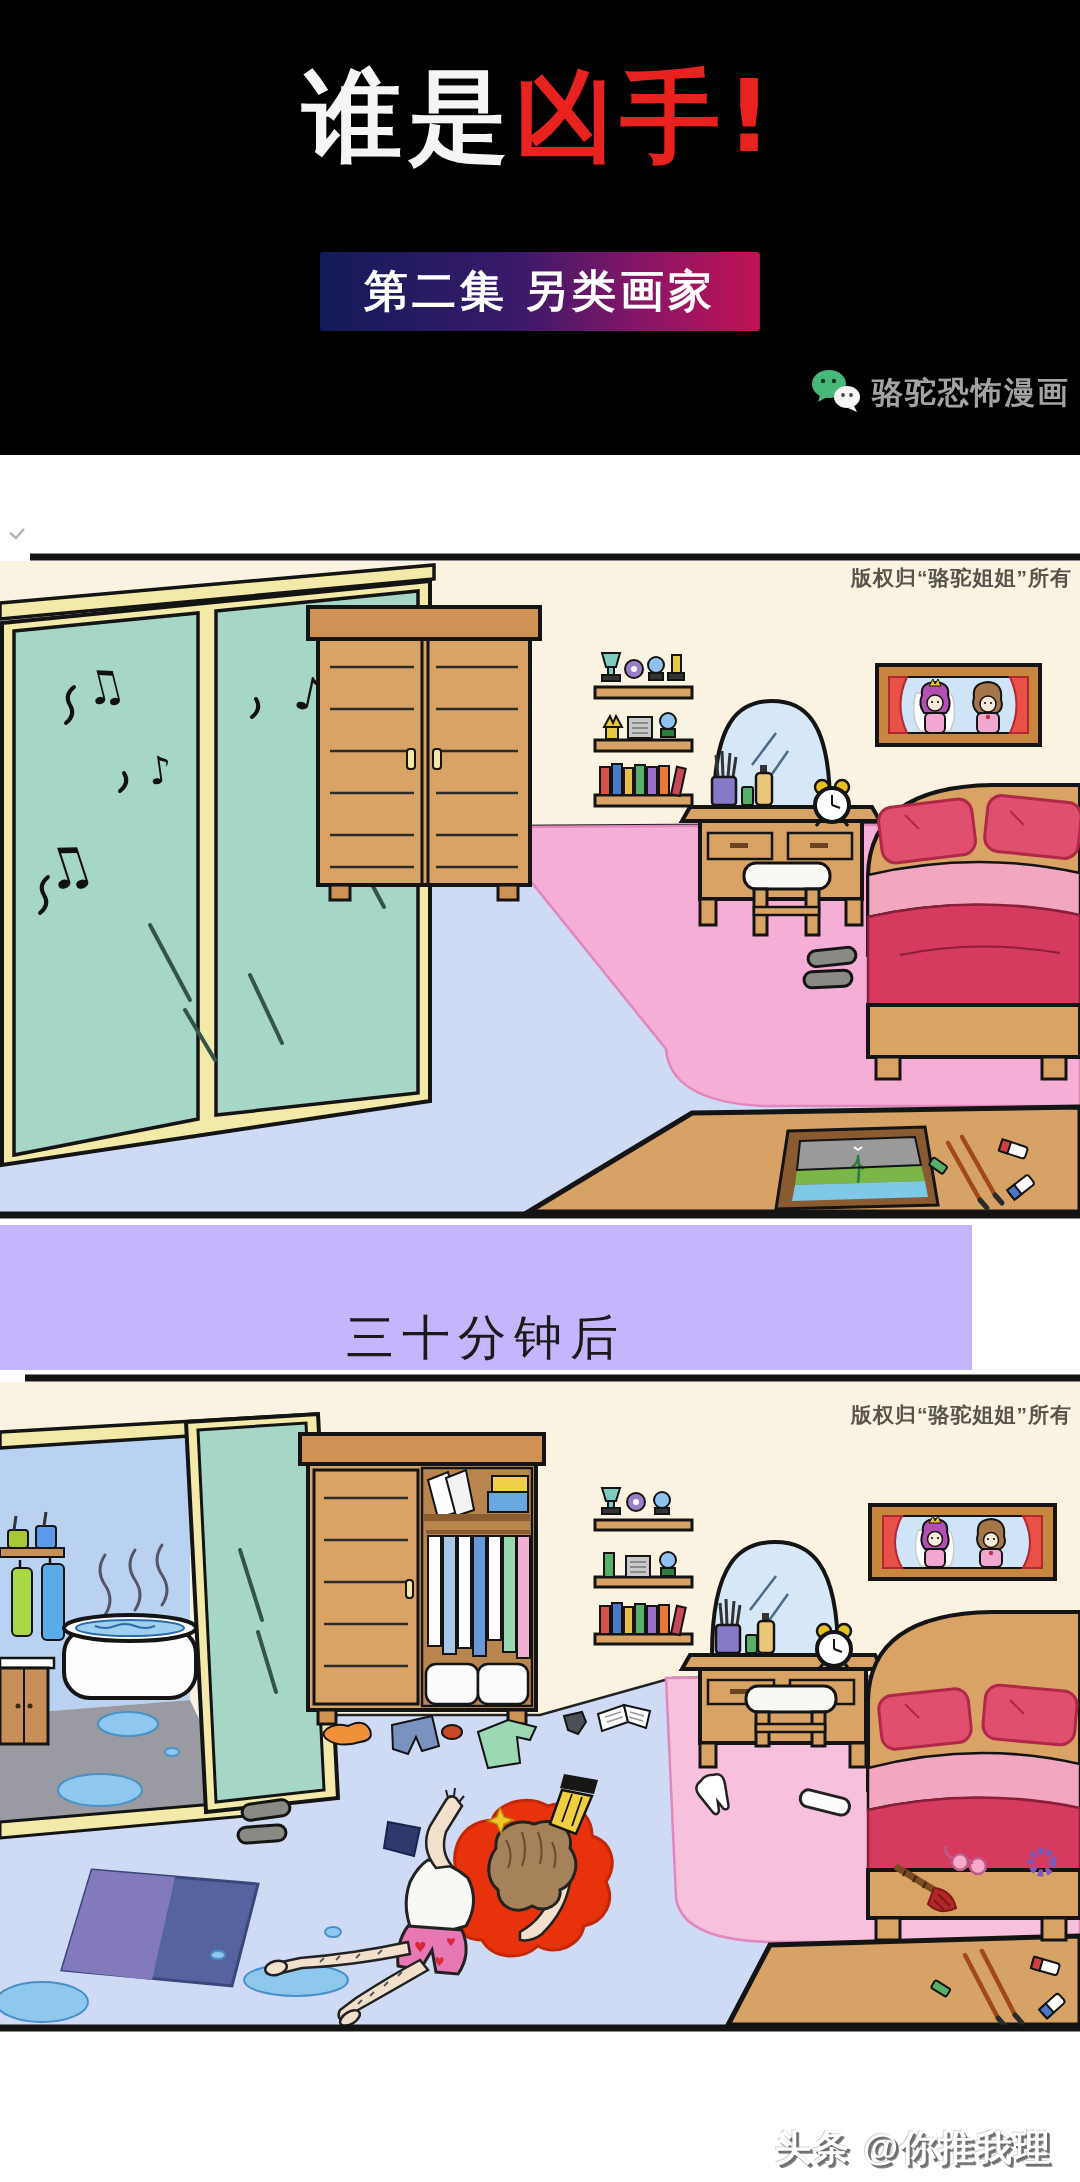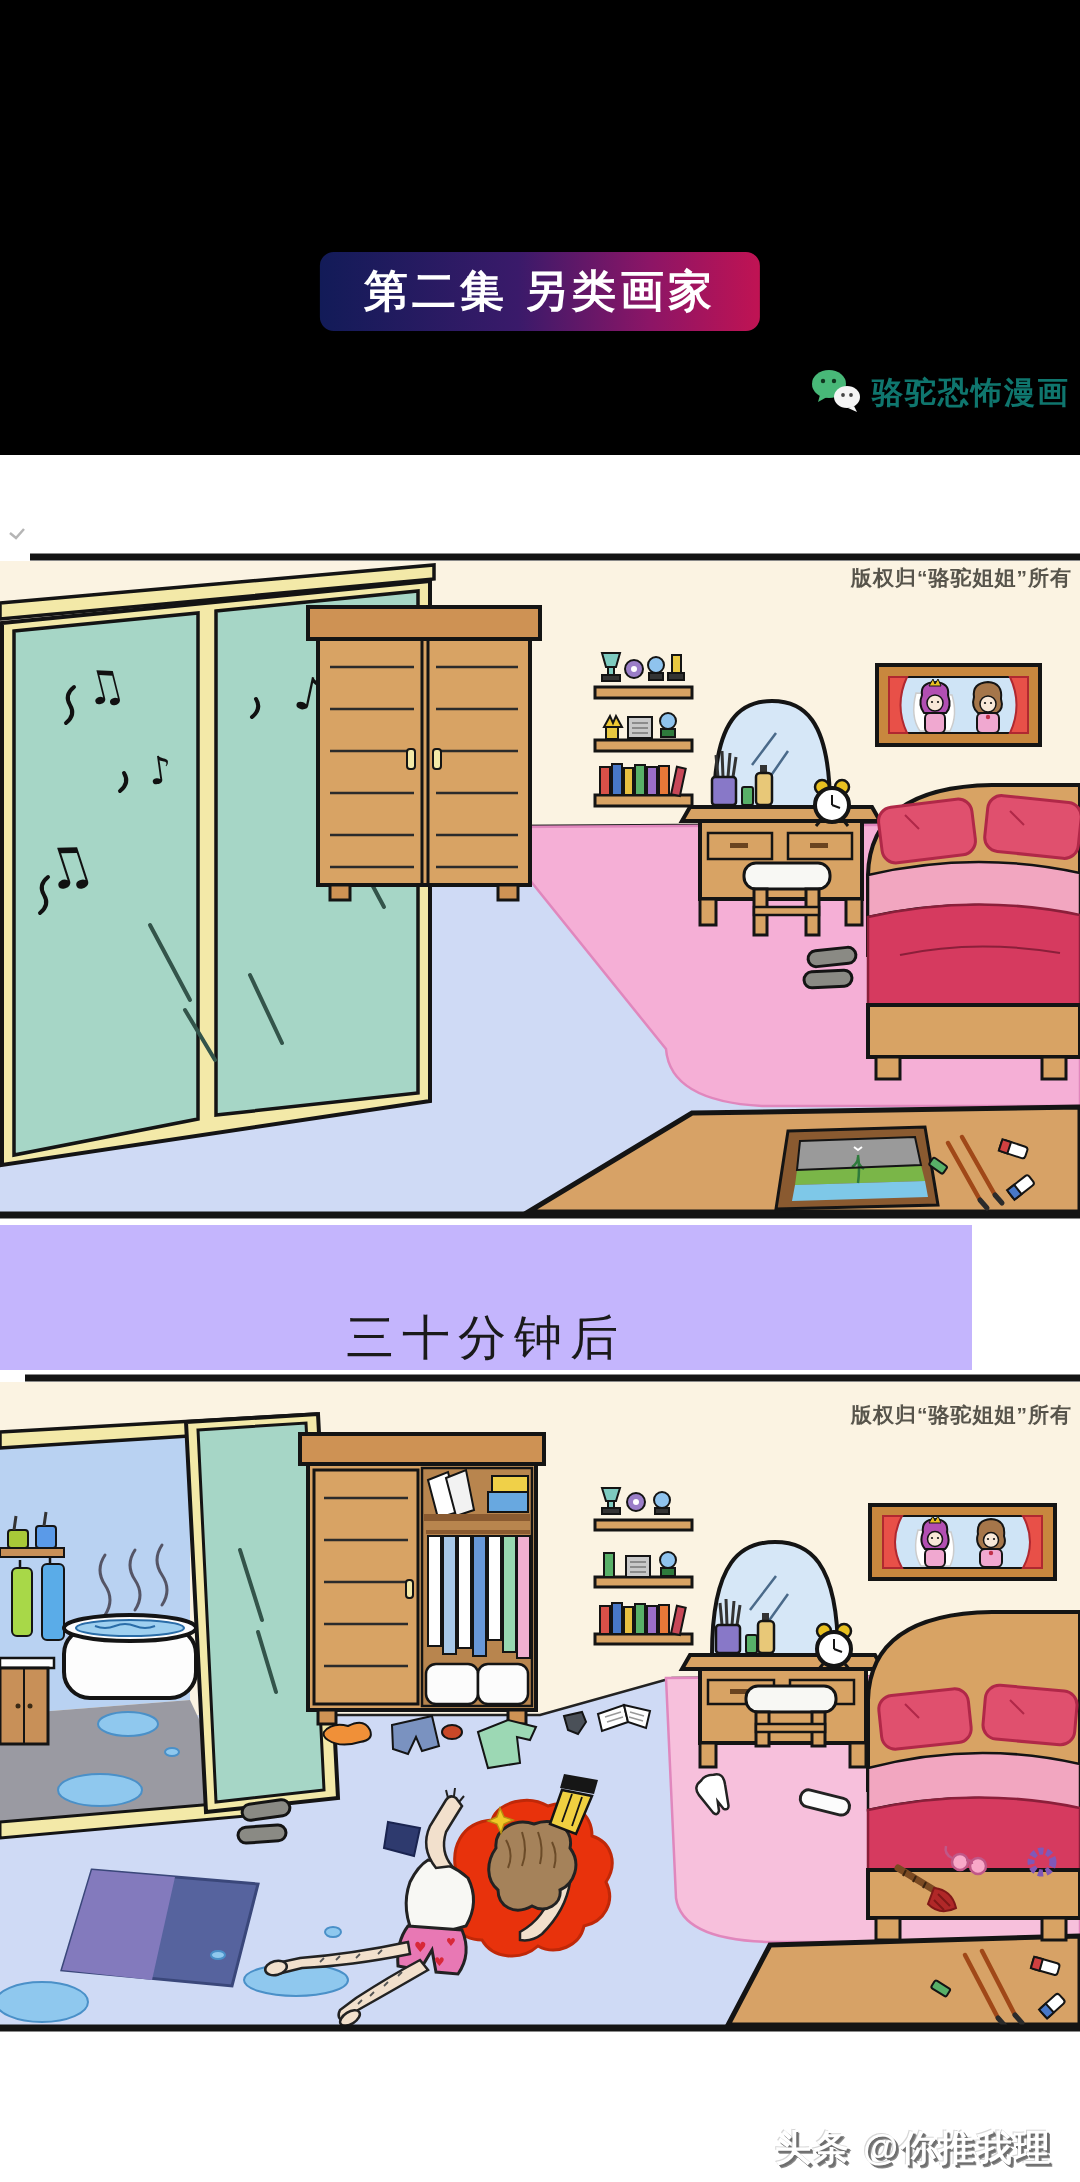--- a/index.html
+++ b/index.html
@@ -6,42 +6,45 @@
   .page{width:1080px;height:2182px;position:relative;background:#ffffff;
         font-family:"Liberation Sans", sans-serif;overflow:hidden;}
   
   .header{position:relative;width:1080px;height:455px;background:#000000;}
   .main-title{position:absolute;top:62px;left:0;width:100%;text-align:center;
       font-size:100px;font-weight:900;letter-spacing:6px;line-height:1.1;
       font-family:"DejaVu Sans", sans-serif;}
   .main-title .t-white{color:#f5f5f5;}
   .main-title .t-red{color:#e8221e;}
   .episode-banner{position:absolute;top:252px;left:50%;transform:translateX(-50%);
-      padding:10px 44px;border-radius:14px;
+      padding:10px 44px;border-radius:3px;
       background:linear-gradient(90deg,#121b58 0%,#3a1a6a 45%,#8c1566 75%,#c01353 100%);
       color:#ffffff;font-size:44px;font-weight:700;letter-spacing:4px;white-space:nowrap;}
   .publisher{position:absolute;top:368px;right:10px;display:flex;align-items:center;gap:10px;}
-  .publisher .pub-label{color:#0f766e;font-size:31px;font-weight:700;letter-spacing:2px;}
+  .publisher .pub-label{color:#a3a3a3;font-size:31px;font-weight:700;letter-spacing:2px;}
   
   .divider{width:972px;height:145px;background:#c4b5fd;display:flex;
       align-items:flex-end;justify-content:center;}
   .divider .divider-label{font-size:48px;color:#1a1a1a;letter-spacing:8px;font-weight:500;}
   
   .footer{position:relative;width:1080px;height:72px;background:#ffffff;}
   .watermark{position:absolute;top:14px;right:28px;font-size:36px;font-weight:800;
       letter-spacing:2px;color:#ffffff;
       text-shadow:2px 2px 0 #6f6f6f,3px 3px 0 #8a8a8a,-1px -1px 0 #d6d6d6;}
   .panel svg{display:block;}
 </style>
 </head>
 <body>
 
 <div class="page">
 
   <div class="header">
+    <div class="main-title">
+      <span class="t-white">谁是</span><span class="t-red">凶手!</span>
+    </div>
     <div class="episode-banner">第二集 另类画家</div>
     <div class="publisher">
       <span>
         <svg width="52" height="46" viewBox="0 0 52 46">
           <ellipse cx="19" cy="16" rx="17" ry="14" fill="#48B878"></ellipse>
           <path d="M10 27 L8 34 L17 29 Z" fill="#48B878"></path>
           <circle cx="13" cy="13" r="2.2" fill="#10361f"></circle>
           <circle cx="24" cy="13" r="2.2" fill="#10361f"></circle>
           <ellipse cx="37" cy="29" rx="13" ry="11" fill="#f5f5f5"></ellipse>
           <path d="M44 38 L47 44 L38 40 Z" fill="#f5f5f5"></path>

